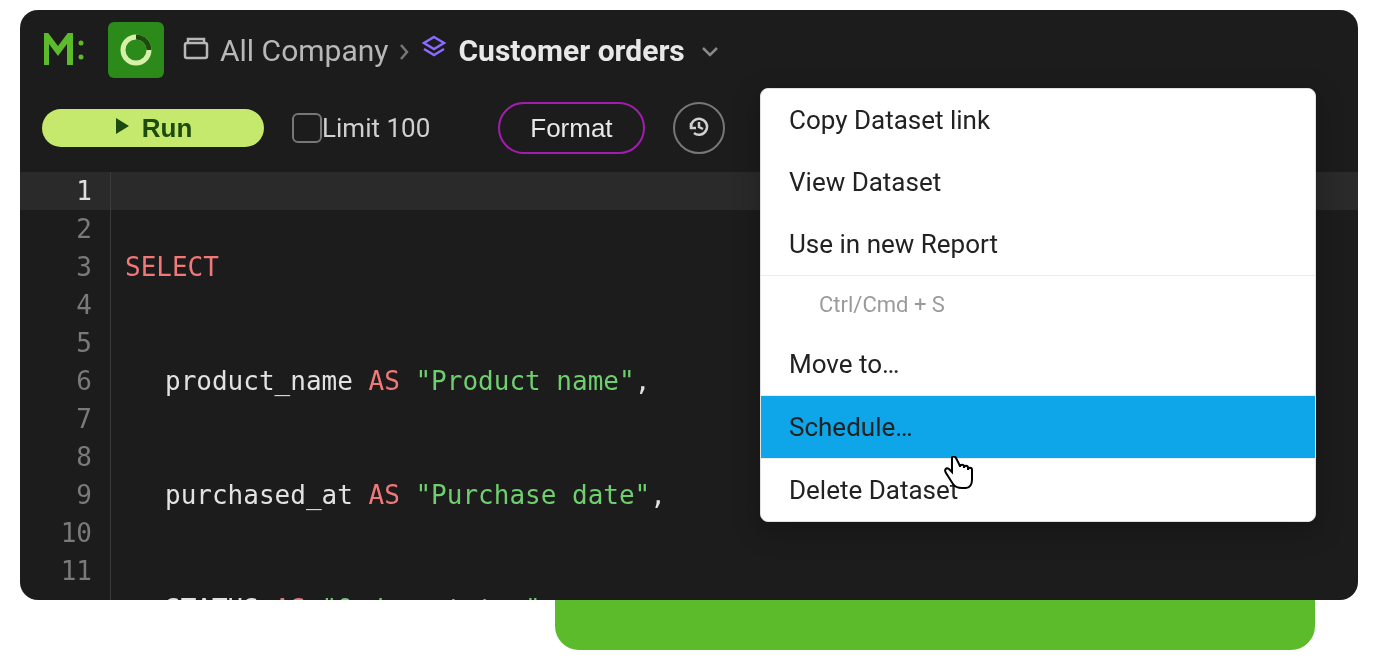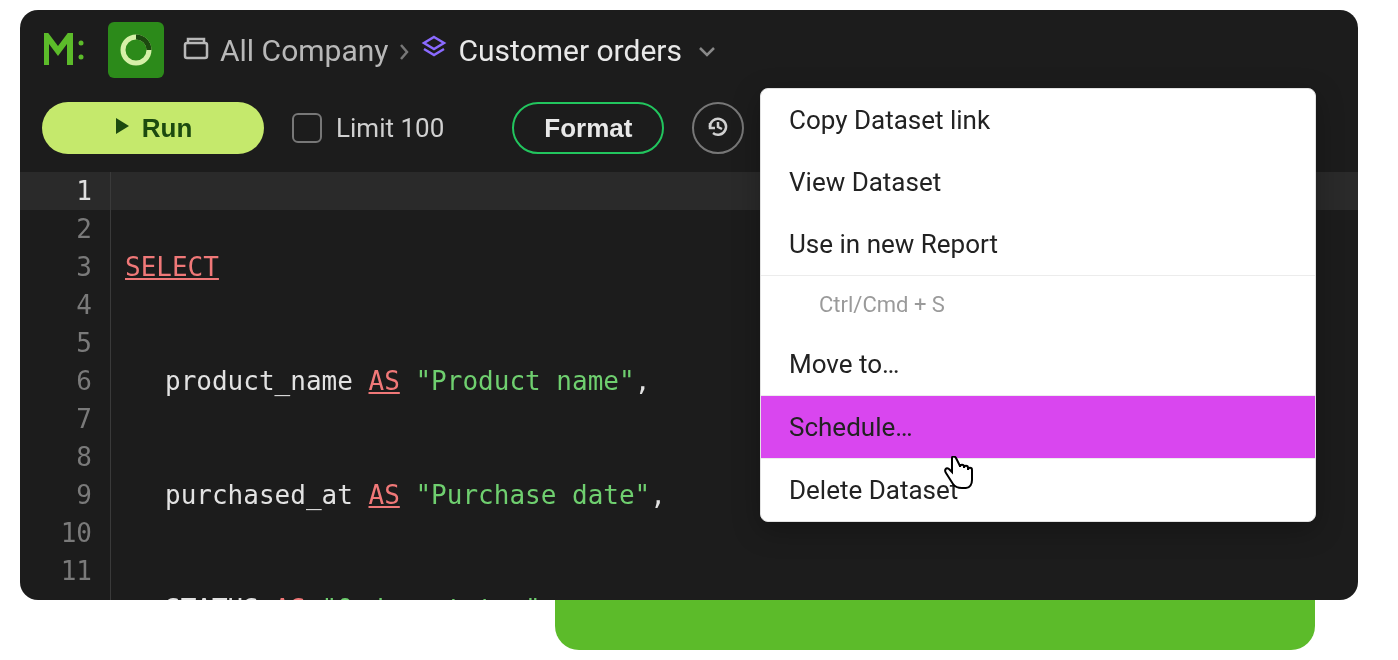--- a/index.html
+++ b/index.html
@@ -47,64 +47,64 @@
       background: #2c8a1a;
       border-radius: 6px;
       display:flex; align-items:center; justify-content:center;
     }
     .breadcrumb {
       display:flex; align-items:center; gap:10px;
       color:#b8b8b8;
       font-size: 30px;
     }
     .breadcrumb .crumb { display:flex; align-items:center; gap:10px; }
-    .breadcrumb .current { color:#e8e8e8; font-weight:400;text-align:right; }
+    .breadcrumb .current { color:#e8e8e8; font-weight:700;text-align:right; }
     .chev-sep { color:#777; }
     .dropdown-toggle {
       color:#888; font-size:20px; margin-left:6px;
     }
     
     .toolbar {
       display:flex; align-items:center;
       padding: 12px 22px 18px 22px;
       gap: 28px;
     }
     .run-btn {
       background:#c5e96c;
       color:#1c4a0f;
       border:none;
       border-radius: 999px;
-      height: 52px;
+      height: 38px;
       width: 222px;
       font-size: 26px;
       font-weight: 700;
       display:flex; align-items:center; justify-content:center;
       gap:12px;
       cursor:pointer;
     }
     .run-btn .play { font-size:20px; }
     .limit {
-      display:flex; align-items:center; gap:14px;
+      display:flex; align-items:center; 
       color:#d0d0d0; font-size:26px;
     }
     .checkbox {
       width:30px; height:30px;
       border:2px solid #777;
       border-radius:6px;
       background:transparent;
     }
     .format-btn {
-      border:2px solid #22c55e;
+      border:2px solid #a21caf;
       background:transparent;
       color:#e8e8e8;
       border-radius:999px;
       height:52px;
       padding: 0 30px;
       font-size:26px;
-      font-weight:700;
+      font-weight:400;
       margin-left: 40px;
       cursor:pointer;
     }
     .history-btn {
       border:2px solid #777;
       background:transparent;
       border-radius:999px;
       width:52px; height:52px;
       display:flex; align-items:center; justify-content:center;
       color:#d0d0d0;
@@ -136,21 +136,21 @@
       margin-right: 14px;
       position: relative;
     }
     .code {
       color:#e2e2e2;
       white-space: pre;
       position:relative;
     }
     .code-line { height:38px; }
     .code-line.pad { padding-left: 40px; }
-    .kw { color:#f07878;text-decoration:underline; }
+    .kw { color:#f07878; }
     .str { color:#6fcf6f; }
     
     .menu {
       position:absolute;
       left: 760px;
       top: 88px;
       width: 556px;
       background:#fff;
       border-radius:8px;
       box-shadow: 0 8px 28px rgba(0,0,0,0.28);
@@ -162,21 +162,21 @@
       padding: 16px 28px;
       font-size: 26px;
       color:#222;
       display:flex;
       align-items:center;
       justify-content:space-between;
       cursor:pointer;
       position:relative;
     }
     .menu-item.disabled { color:#bdbdbd; cursor:default; }
-    .menu-item.hover { background:#d946ef; }
+    .menu-item.hover { background:#0ea5e9; }
     .menu-sep { height:1px; background:#ececec; }
     .shortcut { color:#9a9a9a; font-size:22px;margin-left:30px; }
     .cursor-icon {
       position:absolute;
       left: 943px;
       top: 456px;
       z-index: 20;
       font-size: 28px;
       pointer-events: none;
     }

